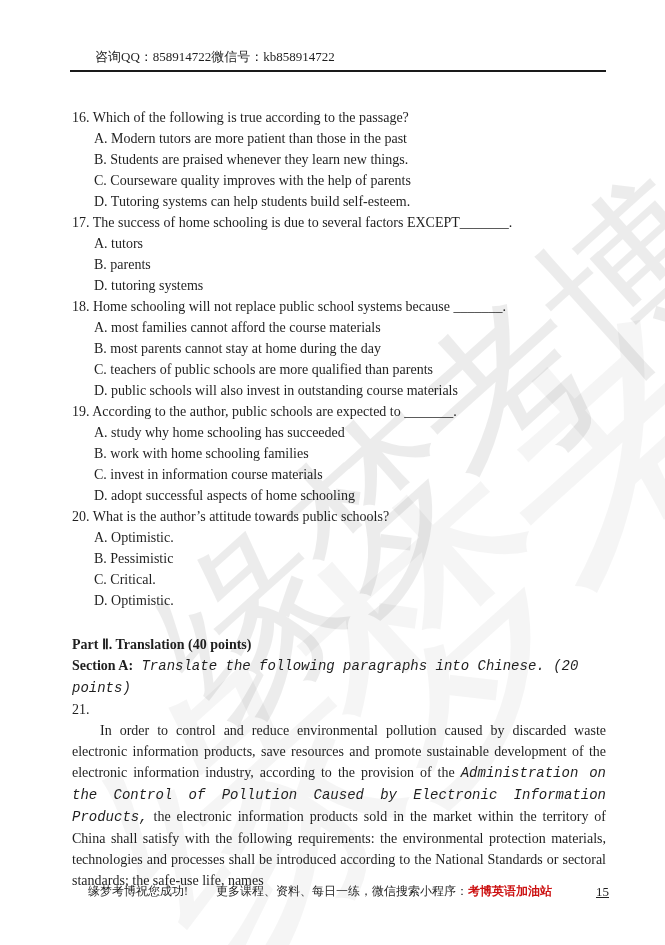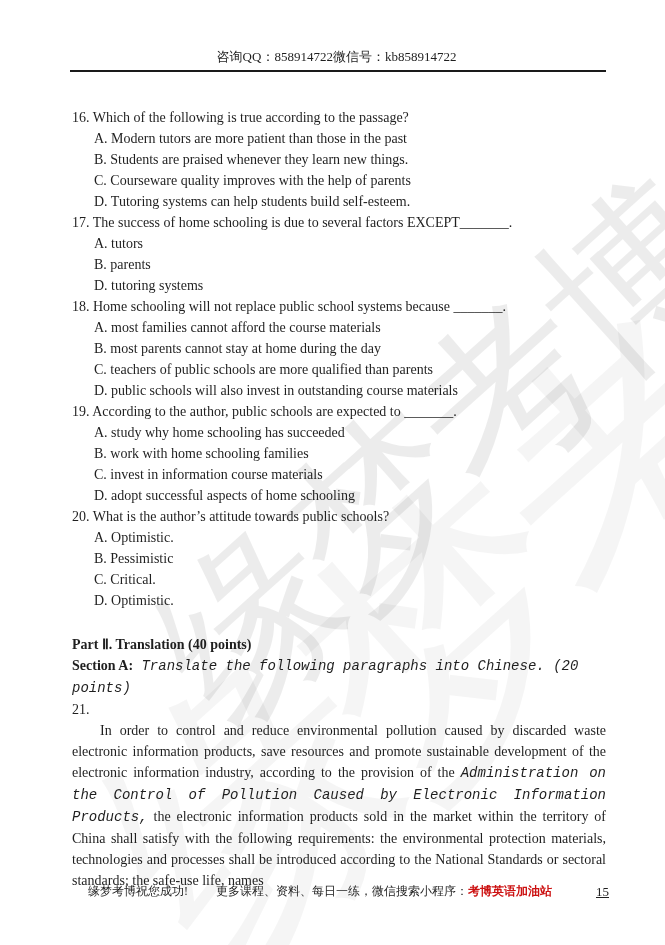--- a/index.html
+++ b/index.html
@@ -28,21 +28,21 @@
   }
   .watermark.layer2{
     left:60px;top:800px;
     font-size:280px;
     color:rgba(0,0,0,0.04);
     letter-spacing:-20px;
   }
   
   .header{
     position:absolute;top:49px;left:95px;right:87px;
-    display:flex;justify-content:center;
+    display:flex;justify-content:flex-start;
     font-size:13px;line-height:16px;
   }
   .header-line{
     position:absolute;top:70px;left:70px;width:536px;height:0;
     border-top:2px solid #1a1a1a;
   }
   
   .content{
     position:absolute;left:72px;top:107px;width:534px;
     font-size:14px;line-height:21px;

